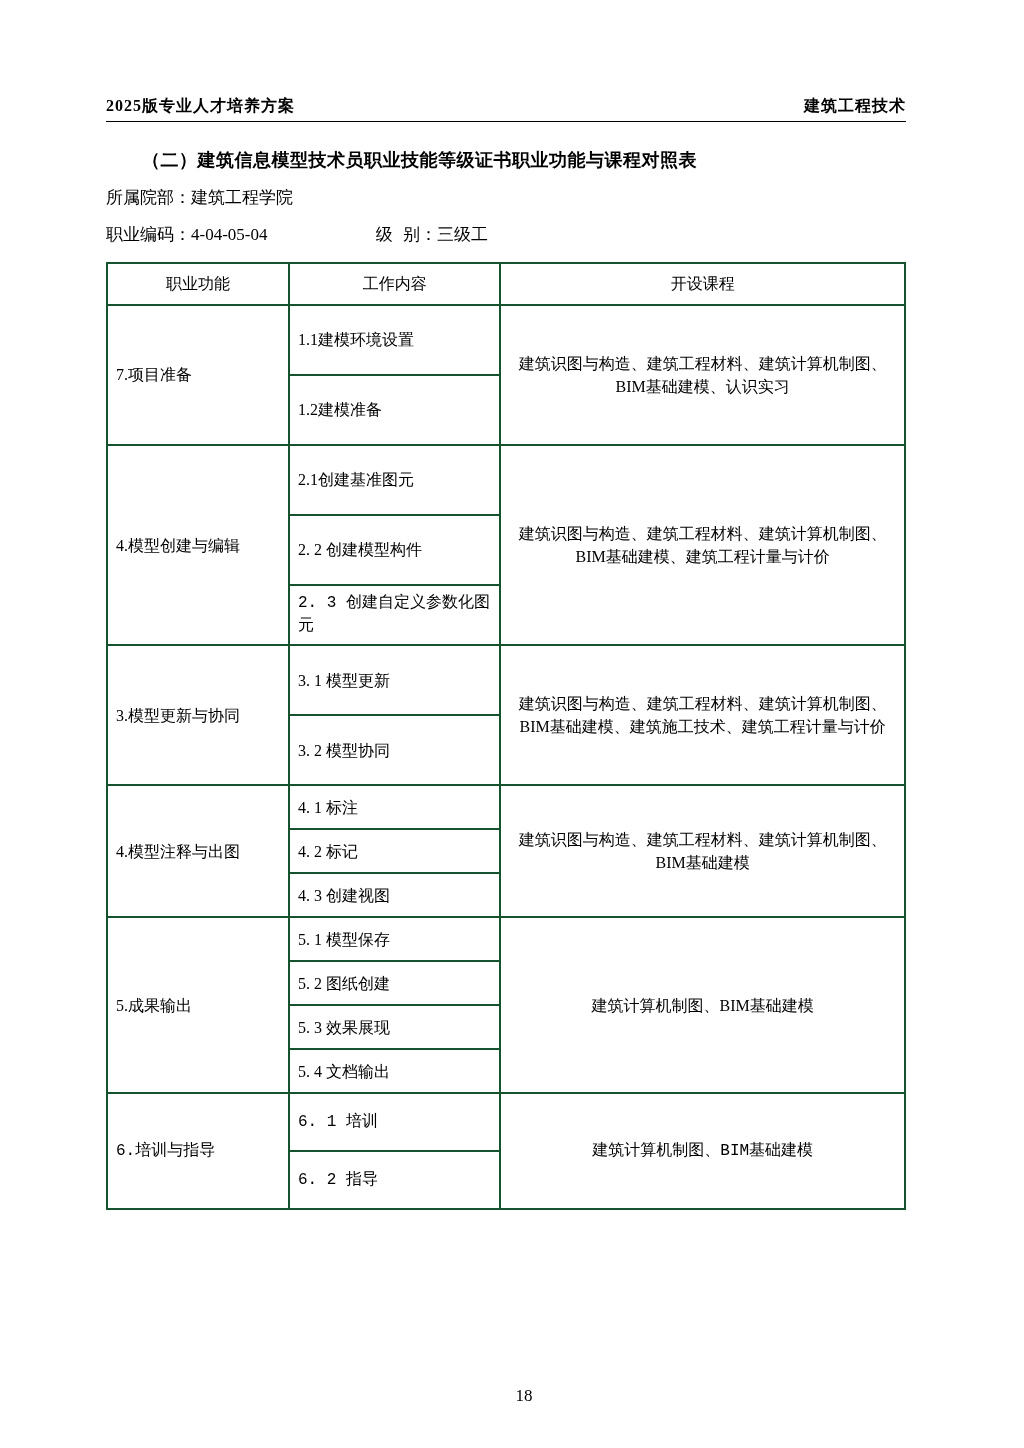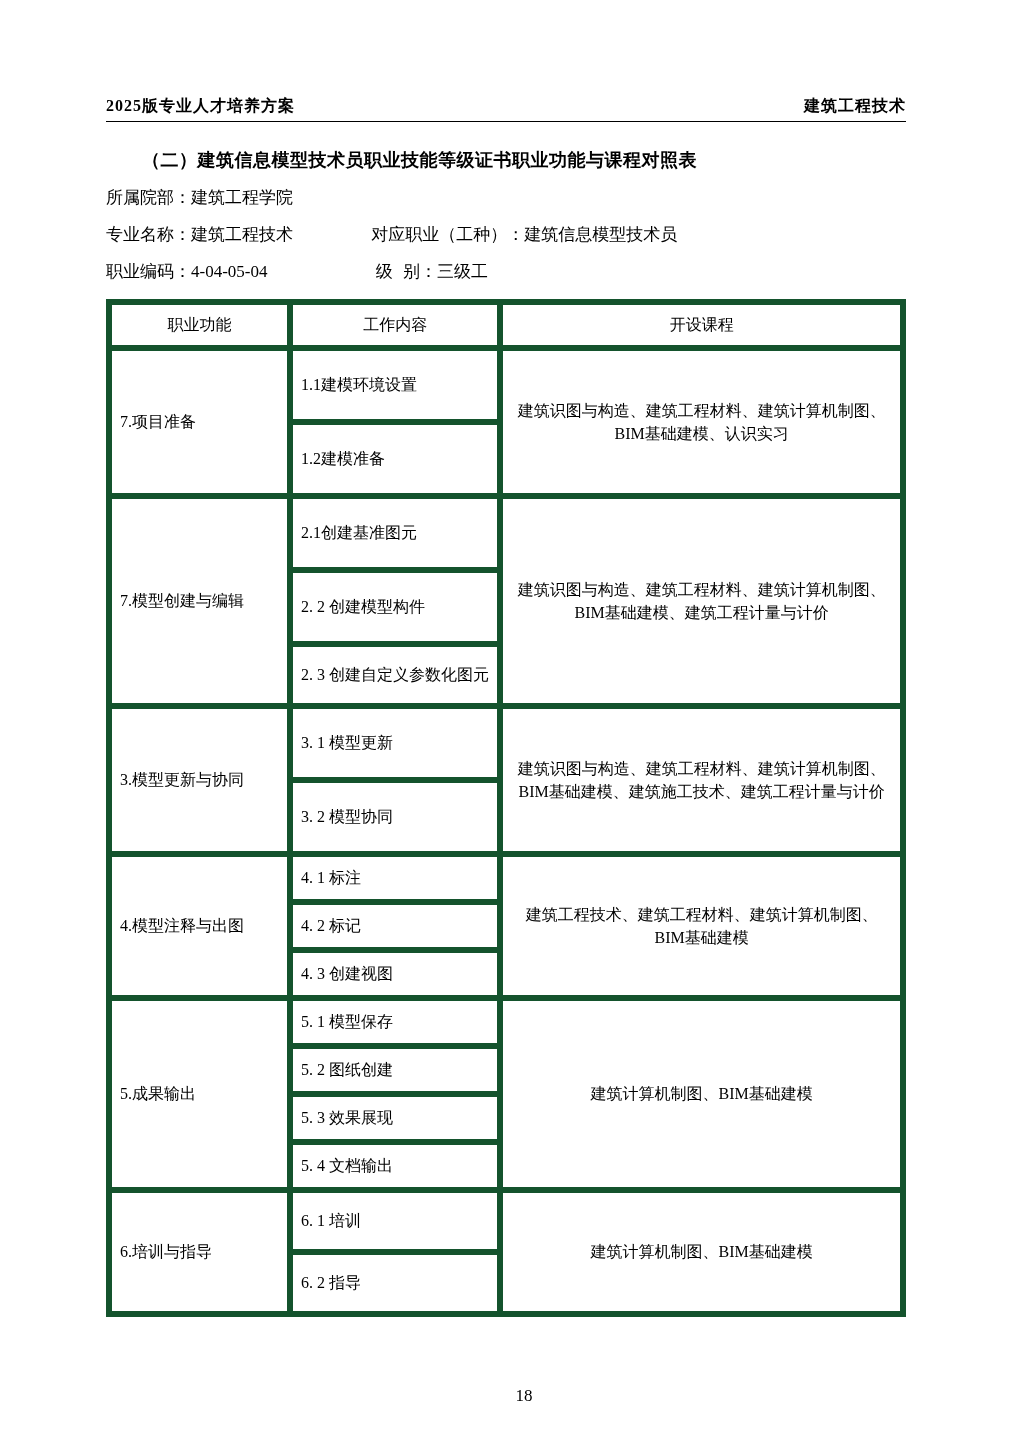--- a/index.html
+++ b/index.html
@@ -65,21 +65,21 @@
   
   table.fn-table {
     margin-top: 16px;
     border-collapse: collapse;
     width: 100%;
     table-layout: fixed;
     font-size: 16px;
   }
   table.fn-table td,
   table.fn-table th {
-    border: 6px solid #14532d;
+    border: 2px solid #14532d;
     padding: 6px 8px;
     vertical-align: middle;
     font-weight: normal;
     line-height: 1.45;
   }
   table.fn-table th {
     text-align: center;
     font-weight: normal;
     height: 28px;
   }
@@ -95,21 +95,21 @@
     text-align: left;
     padding-left: 14px;
   }
   td.course-cell {
     text-align: center;
     padding-left: 10px;
     vertical-align: middle;
   }
   
   tr.tall td { height: 56px; }
-  tr.mid td { height: 44px; }
+  tr.mid td { height: 44px; font-family: Liberation Mono, monospace; }
   tr.short td { height: 30px; }
 
   
   .page-number {
     position: absolute;
     bottom: 42px;
     left: 12px;
     width: 100%;
     text-align: center;
     font-size: 17px;
@@ -125,24 +125,20 @@
     <div class="left">2025版专业人才培养方案</div>
     <div class="right">建筑工程技术</div>
   </div>
 
   <div class="doc-title">（二）建筑信息模型技术员职业技能等级证书职业功能与课程对照表</div>
 
   <div class="meta-line">
     <span class="col1">所属院部：建筑工程学院</span>
   </div>
 
-  <div class="meta-line">
-    <span class="col1">专业名称：建筑工程技术</span>
-    <span class="col2">对应职业（工种）：建筑信息模型技术员</span>
-  </div>
 
   <div class="meta-line code">
     <span class="col1">职业编码：4-04-05-04</span>
     <span class="col2">级  别：三级工</span>
   </div>
 
   <table class="fn-table">
     <colgroup>
       <col class="col-fn">
       <col class="col-work">
@@ -160,21 +156,21 @@
       <tr class="tall">
         <td class="fn-cell" rowspan="2">7.项目准备</td>
         <td class="work-cell">1.1建模环境设置</td>
         <td class="course-cell" rowspan="2">建筑识图与构造、建筑工程材料、建筑计算机制图、BIM基础建模、认识实习</td>
       </tr>
       <tr class="tall">
         <td class="work-cell">1.2建模准备</td>
       </tr>
 
       <tr class="tall">
-        <td class="fn-cell" rowspan="3">7.模型创建与编辑</td>
+        <td class="fn-cell" rowspan="3">4.模型创建与编辑</td>
         <td class="work-cell">2.1创建基准图元</td>
         <td class="course-cell" rowspan="3">建筑识图与构造、建筑工程材料、建筑计算机制图、BIM基础建模、建筑工程计量与计价</td>
       </tr>
       <tr class="tall">
         <td class="work-cell">2. 2 创建模型构件</td>
       </tr>
       <tr class="mid">
         <td class="work-cell">2. 3 创建自定义参数化图元</td>
       </tr>
 
@@ -183,21 +179,21 @@
         <td class="work-cell">3. 1 模型更新</td>
         <td class="course-cell" rowspan="2">建筑识图与构造、建筑工程材料、建筑计算机制图、BIM基础建模、建筑施工技术、建筑工程计量与计价</td>
       </tr>
       <tr class="tall">
         <td class="work-cell">3. 2 模型协同</td>
       </tr>
 
       <tr class="short">
         <td class="fn-cell" rowspan="3">4.模型注释与出图</td>
         <td class="work-cell">4. 1 标注</td>
-        <td class="course-cell" rowspan="3">建筑工程技术、建筑工程材料、建筑计算机制图、BIM基础建模</td>
+        <td class="course-cell" rowspan="3">建筑识图与构造、建筑工程材料、建筑计算机制图、BIM基础建模</td>
       </tr>
       <tr class="short">
         <td class="work-cell">4. 2 标记</td>
       </tr>
       <tr class="short">
         <td class="work-cell">4. 3 创建视图</td>
       </tr>
 
       <tr class="short">
         <td class="fn-cell" rowspan="4">5.成果输出</td>

